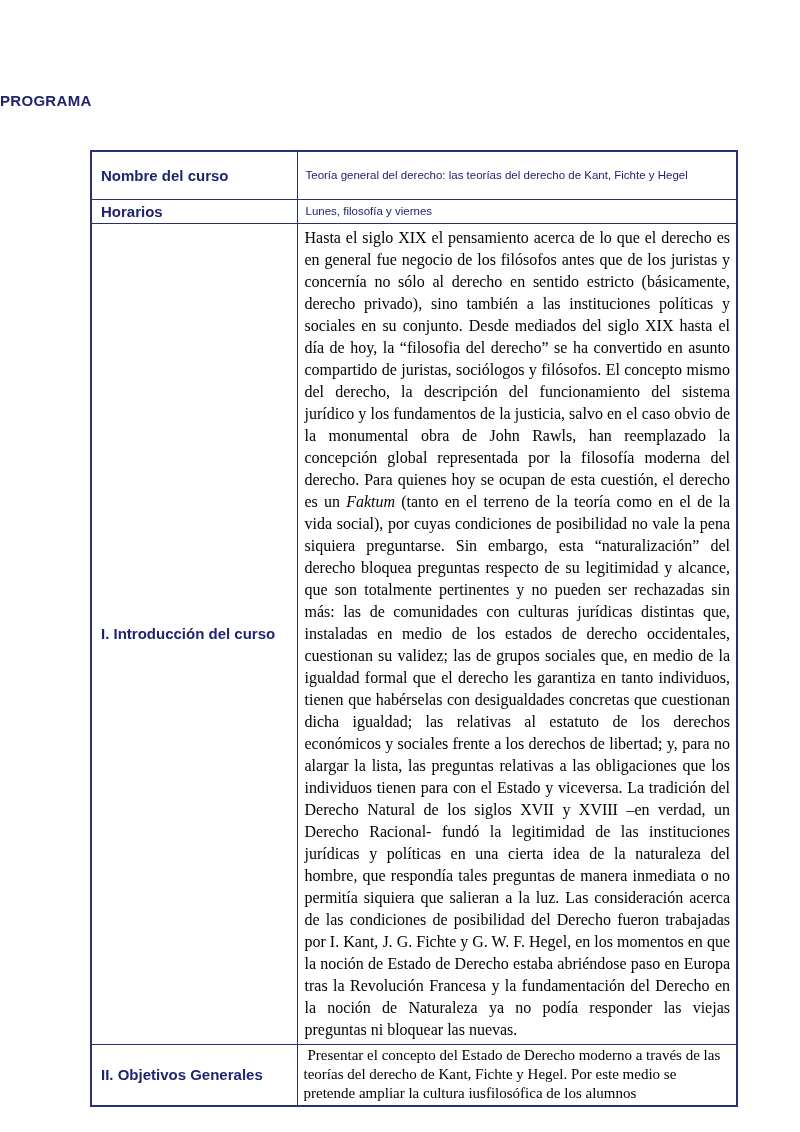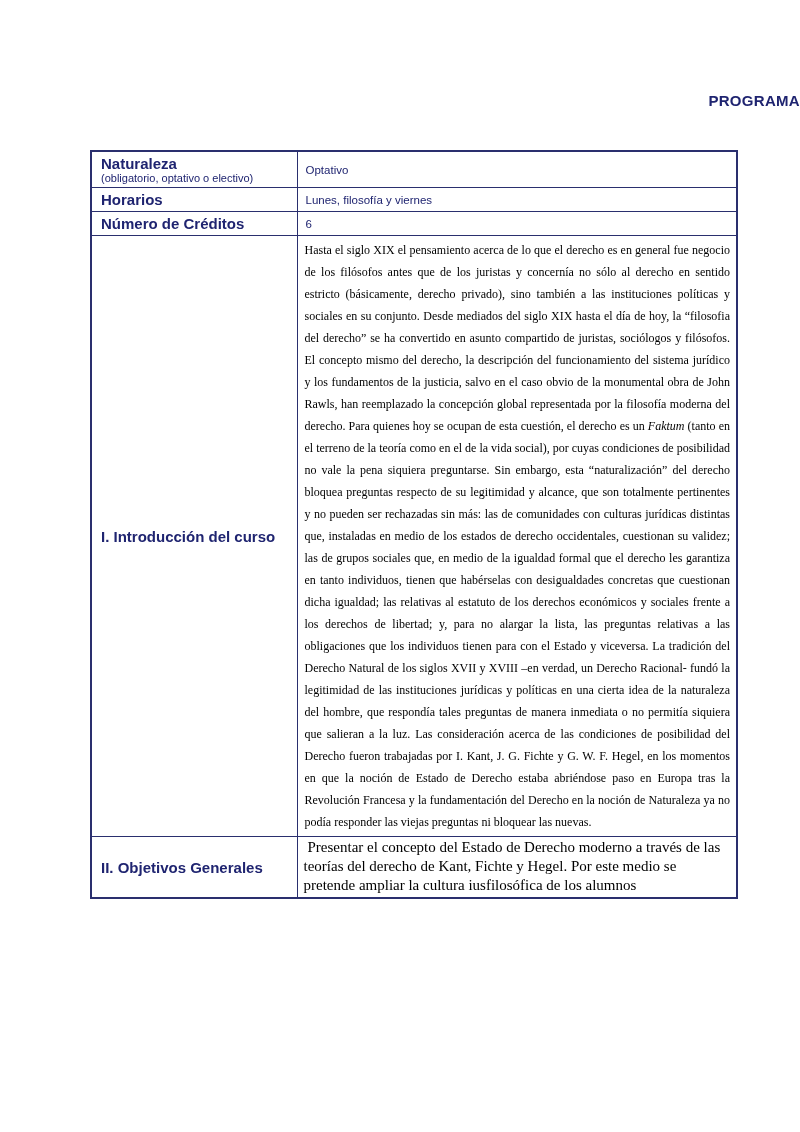--- a/index.html
+++ b/index.html
@@ -11,21 +11,21 @@
     overflow: hidden;
   }
   :root {
     --navy: #1f2470;
     --border: #2a2f6e;
     --black: #000000;
   }
   .doc-title {
     position: absolute;
     top: 92px; left: 0; width: 100%;
-    text-align: right;
+    text-align: left;
     font-weight: bold;
     font-size: 15px;
     letter-spacing: 0.3px;
     color: var(--navy);
   }
   table.program-table {
     position: absolute;
     top: 150px; left: 90px;
     width: 646px;
     border-collapse: collapse;
@@ -59,21 +59,21 @@
     font-size: 11.5px;
     line-height: 14px;
     font-weight: normal;
   }
   td.desc-cell {
     padding: 3px 6px 3px 7px;
     vertical-align: top;
   }
   .desc-text {
     font-family: "Liberation Serif", serif;
-    font-size: 12px;
+    font-size: 16px;
     line-height: 22px;
     color: var(--black);
     text-align: justify;
   }
   .desc-text .it { font-style: italic; }
   td.obj-cell {
     padding: 1px 6px 2px 6px;
     vertical-align: top;
   }
   .obj-text {
@@ -96,39 +96,32 @@
 
 <div class="doc-title">PROGRAMA</div>
 
 <table class="program-table">
   <colgroup>
       <col class="c1">
       <col class="c2">
     </colgroup>
 
   <tbody>
+      <tr class="r-nombre">
+    <td class="label-cell">Nombre del curso</td>
+    <td class="value-cell">Teoría general del derecho: las teorías del derecho de Kant, Fichte y Hegel</td>
+  </tr>
 
-  <tr class="r-naturaleza">
-    <td class="label-cell">
-      <span>Naturaleza</span>
-      <span class="sublabel">(obligatorio, optativo o electivo)</span>
-    </td>
-    <td class="value-cell">Optativo</td>
-  </tr>
 
 
   <tr class="r-horarios">
     <td class="label-cell">Horarios</td>
     <td class="value-cell">Lunes, filosofía y viernes</td>
   </tr>
 
-  <tr class="r-creditos">
-    <td class="label-cell">Número de Créditos</td>
-    <td class="value-cell">6</td>
-  </tr>
 
   <tr class="r-descripcion">
     <td class="label-cell">I. Introducción del curso</td>
     <td class="desc-cell">
       <div class="desc-text"><span>Hasta el siglo XIX el pensamiento acerca de lo que el derecho es en general fue negocio de los filósofos antes que de los juristas y concernía no sólo al derecho en sentido estricto (básicamente, derecho privado), sino también a las instituciones políticas y sociales en su conjunto. Desde mediados del siglo XIX hasta el día de hoy, la “filosofia del derecho” se ha convertido en asunto compartido de juristas, sociólogos y filósofos. El concepto mismo del derecho, la descripción del funcionamiento del sistema jurídico y los fundamentos de la justicia, salvo en el caso obvio de la monumental obra de John Rawls, han reemplazado la concepción global representada por la filosofía moderna del derecho. Para quienes hoy se ocupan de esta cuestión, el derecho es un </span><span class="it">Faktum</span><span> (tanto en el terreno de la teoría como en el de la vida social), por cuyas condiciones de posibilidad no vale la pena siquiera preguntarse. Sin embargo, esta “naturalización” del derecho bloquea preguntas respecto de su legitimidad y alcance, que son totalmente pertinentes y no pueden ser rechazadas sin más: las de comunidades con culturas jurídicas distintas que, instaladas en medio de los estados de derecho occidentales, cuestionan su validez; las de grupos sociales que, en medio de la igualdad formal que el derecho les garantiza en tanto individuos, tienen que habérselas con desigualdades concretas que cuestionan dicha igualdad; las relativas al estatuto de los derechos económicos y sociales frente a los derechos de libertad; y, para no alargar la lista, las preguntas relativas a las obligaciones que los individuos tienen para con el Estado y viceversa. La tradición del Derecho Natural de los siglos XVII y XVIII –en verdad, un Derecho Racional- fundó la legitimidad de las instituciones jurídicas y políticas en una cierta idea de la naturaleza del hombre, que respondía tales preguntas de manera inmediata o no permitía siquiera que salieran a la luz. Las consideración acerca de las condiciones de posibilidad del Derecho fueron trabajadas por I. Kant, J. G. Fichte y G. W. F. Hegel, en los momentos en que la noción de Estado de Derecho estaba abriéndose paso en Europa tras la Revolución Francesa y la fundamentación del Derecho en la noción de Naturaleza ya no podía responder las viejas preguntas ni bloquear las nuevas.</span></div>
     </td>
   </tr>
 
   <tr class="r-objetivos">
     <td class="label-cell">II. Objetivos Generales</td>

